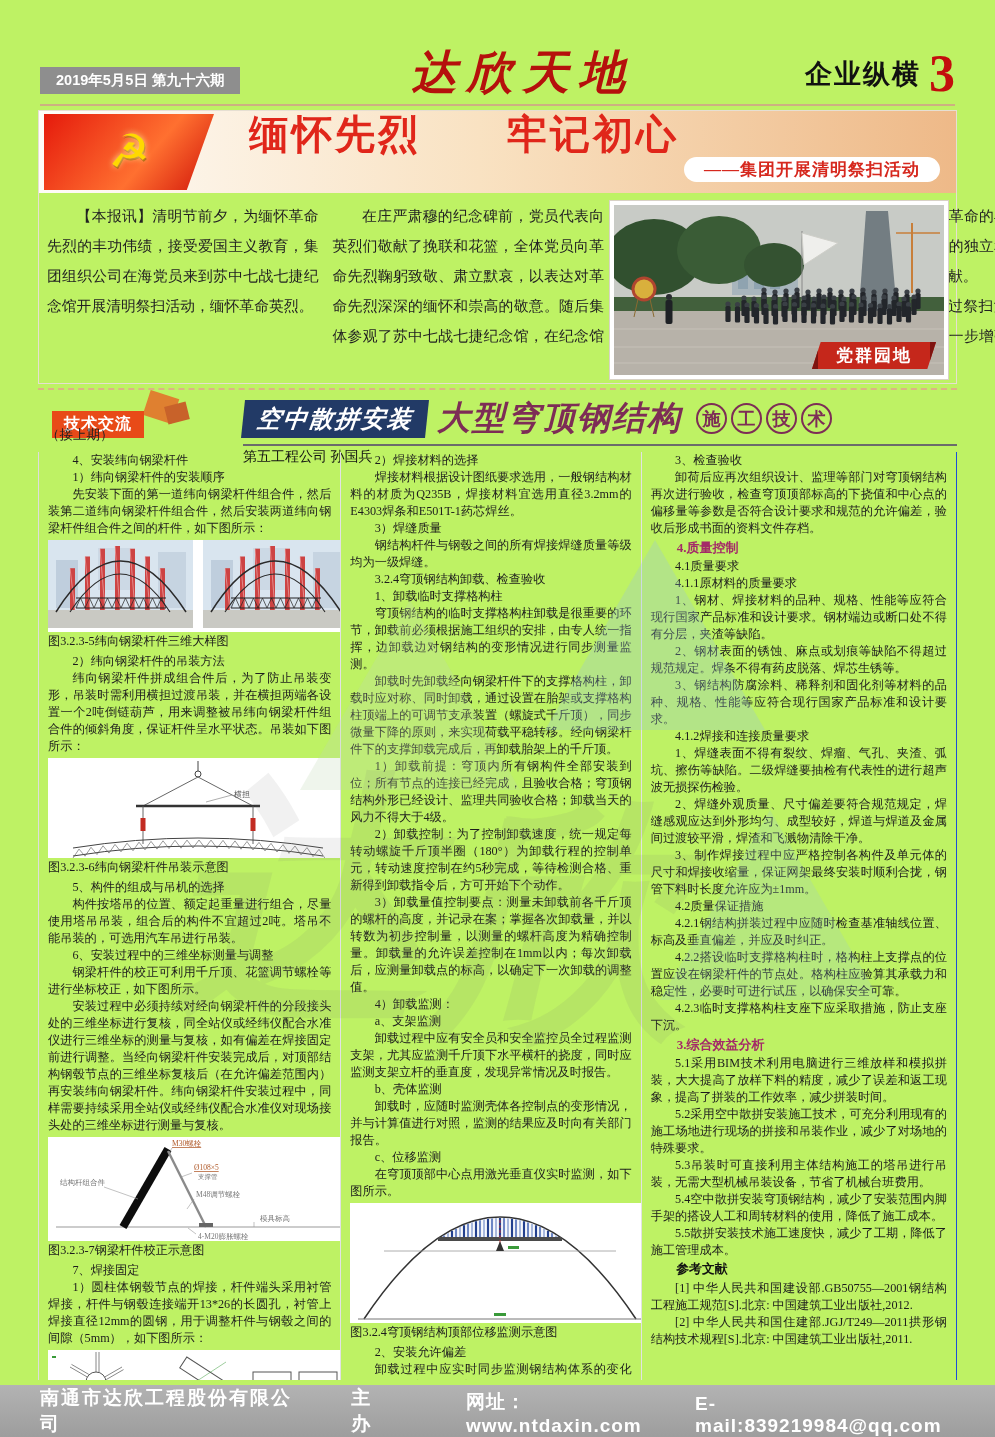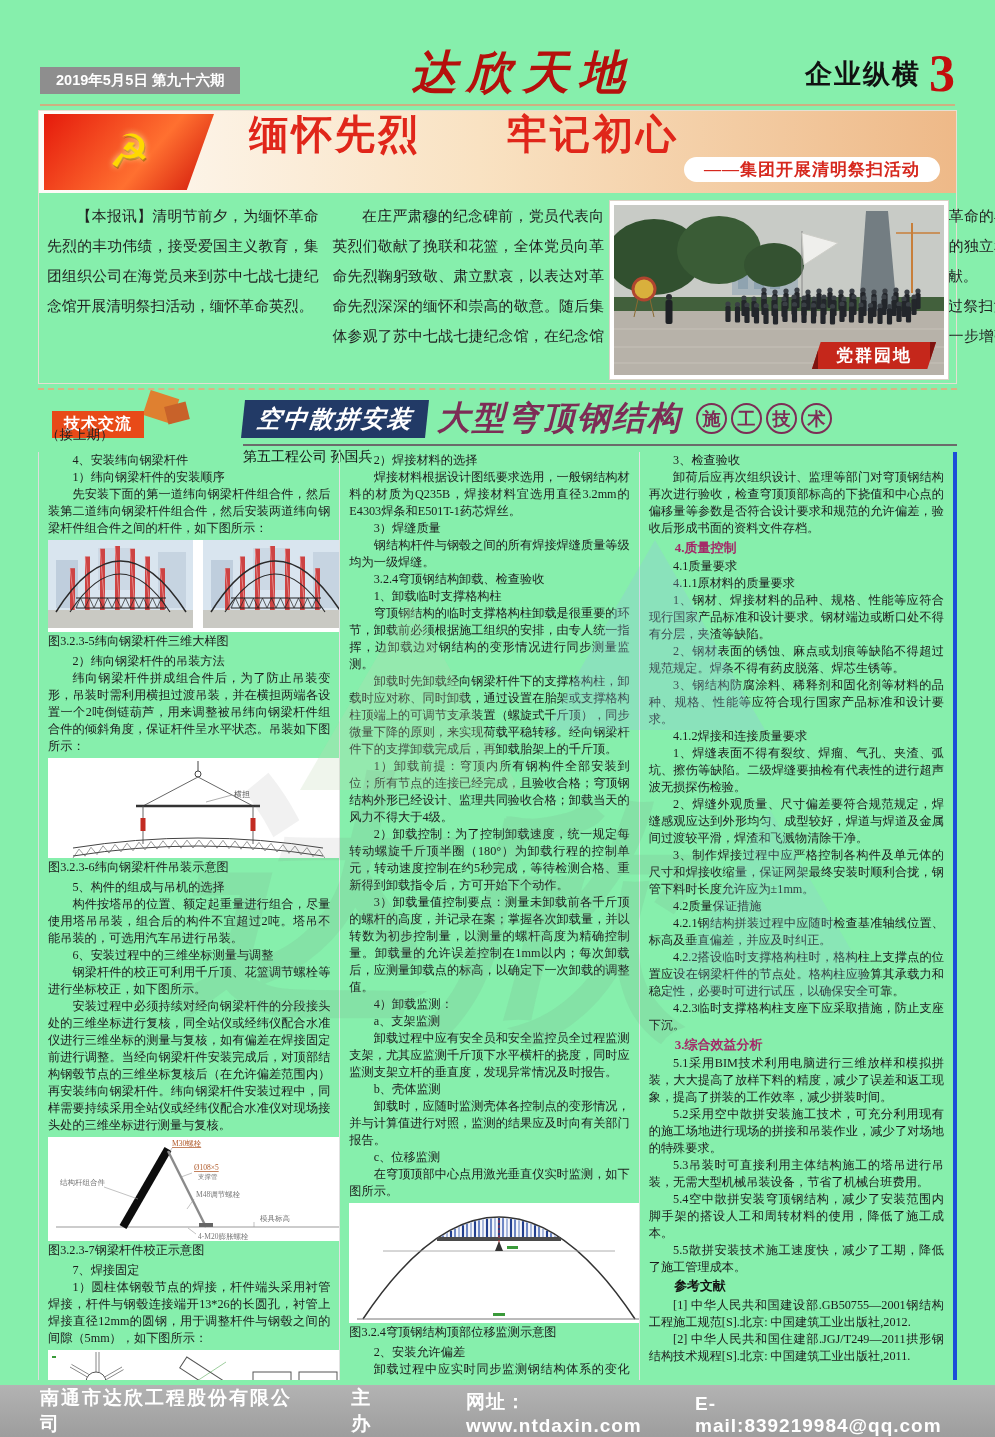--- a/index.html
+++ b/index.html
@@ -1,16 +1,16 @@
 <!DOCTYPE html>
 <html><head>
 <meta charset="utf-8">
 <style>
   html,body{margin:0;padding:0;background:#ffffff;}
-  .page{position:relative;width:995px;height:1437px;margin:0 auto;background:#86efac;overflow:hidden;
+  .page{position:relative;width:995px;height:1437px;margin:0 auto;background:#bef264;overflow:hidden;
         font-family:"Liberation Serif","DejaVu Serif",serif;color:#1d1d1d;}
   
   .masthead{position:absolute;top:46px;left:40px;right:40px;height:52px;display:flex;align-items:flex-end;}
   .date-badge{background:#8e8e8e;color:#fff;font-family:"Liberation Sans",sans-serif;
               font-size:14.5px;font-weight:bold;padding:4px 16px;margin-bottom:4px;}
   .paper-title{flex:1;text-align:center;color:#b5100c;font-size:46px;font-weight:900;
                font-style:italic;letter-spacing:10px;line-height:1;padding-bottom:2px;}
   .mast-right{display:flex;align-items:flex-end;margin-bottom:0;}
   .section-label{font-size:27px;font-weight:900;color:#111;letter-spacing:2px;padding-bottom:6px;}
   .page-num{font-size:52px;font-weight:900;color:#c30d0d;line-height:0.9;margin-left:8px;}
@@ -52,21 +52,21 @@
   .a2-title-row{display:flex;align-items:center;border-bottom:2px solid #6b6b6b;padding-bottom:3px;}
   .t-prefix{background:#223a66;color:#fff;font-weight:900;font-style:italic;font-size:24px;
             letter-spacing:2px;padding:3px 14px;transform:skewX(-6deg);}
   .t-main{font-size:33px;font-weight:900;font-style:italic;color:#7d2d56;letter-spacing:2px;margin-left:10px;}
   .circ{display:inline-flex;align-items:center;justify-content:center;width:27px;height:27px;
         border:2px solid #7d2d56;border-radius:50%;color:#7d2d56;font-weight:900;font-size:18px;margin-left:4px;}
   .circles{margin-left:10px;display:flex;align-items:center;}
   .byline{text-align:left;font-size:14px;color:#111;margin-top:2px;padding-right:4px;}
   
   .a2cols{position:absolute;top:452px;left:38px;right:38px;height:928px;display:flex;
-          border-left:1px solid #ddd;border-right:4px solid #1d4ed8;overflow:hidden;}
+          border-left:1px solid #ddd;border-right:1px solid #1d4ed8;overflow:hidden;}
   .a2col{padding:0 9px;font-size:12.2px;line-height:17px;text-align:justify;color:#1c1c1c;overflow:hidden;}
   .a2col.c1{width:284px;}
   .a2col.c2{width:282px;border-left:1px solid #e2e2e2;border-right:1px solid #e2e2e2;}
   .a2col.c3{width:297px;}
   .blk{margin:0;}
   .blk-p{text-indent:2em;}
   .blk-h{text-indent:2em;font-weight:bold;color:#a42a68;font-size:13px;margin:2px 0;}
   .blk-hb{text-indent:2em;font-weight:bold;color:#111;font-size:12.8px;margin:2px 0;}
   .blk-cap{text-align:left;font-size:12.2px;margin:1px 0 3px;}
   .blk-fig{margin:3px 0 1px;text-align:center;}

